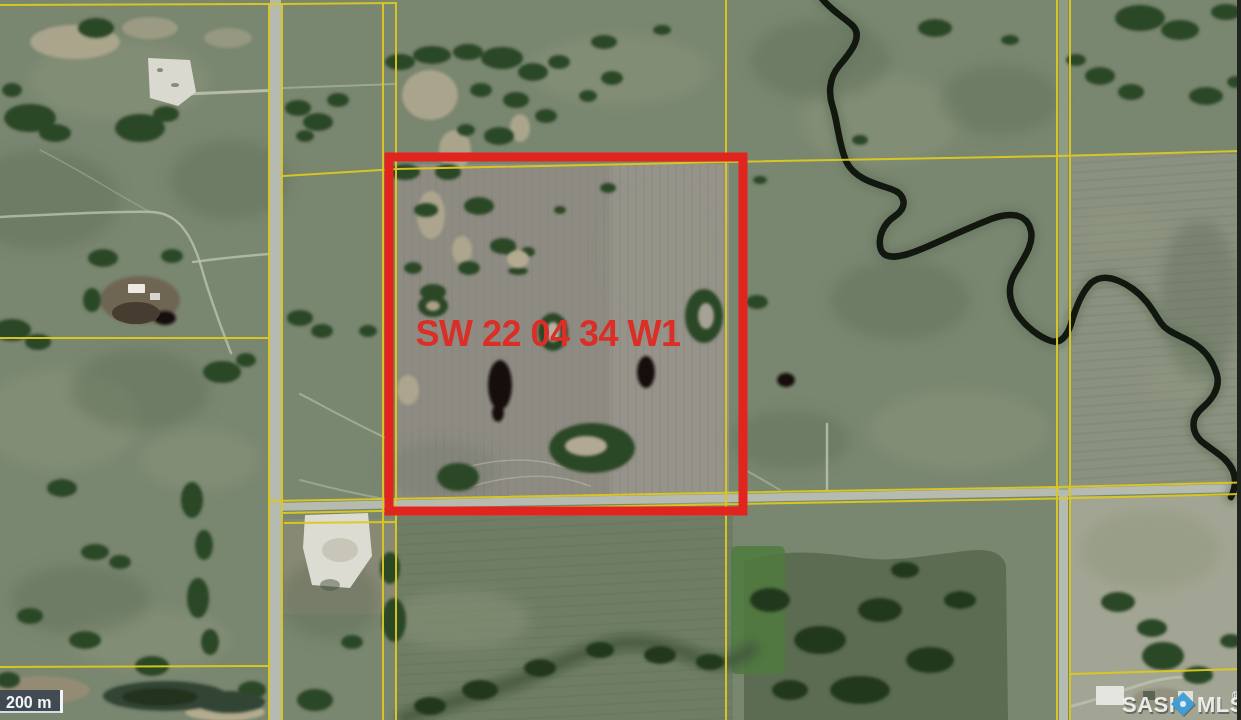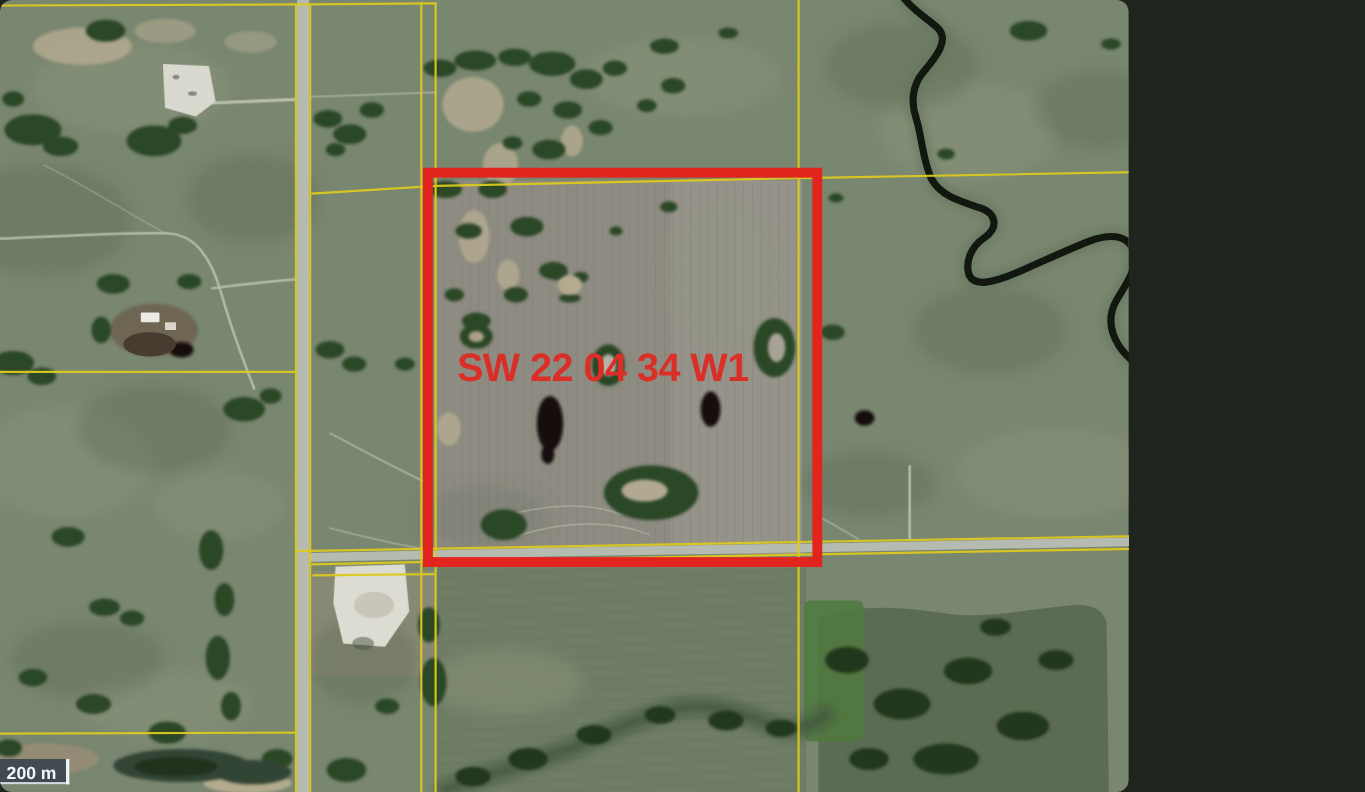--- a/index.html
+++ b/index.html
@@ -1,16 +1,16 @@
 <!DOCTYPE html>
 <html><head>
 <meta charset="utf-8">
 <style>
   html,body{margin:0;padding:0;background:#20241f;}
-  .stage{position:relative;width:1026px;height:720px;overflow:hidden;font-family:"Liberation Sans",sans-serif;border-radius:11px;}
+  .stage{position:relative;width:1237px;height:720px;overflow:hidden;font-family:"Liberation Sans",sans-serif;}
   svg{display:block;}
   svg text{font-family:"Liberation Sans","DejaVu Sans",sans-serif;}
   .parcel-label{font-weight:bold;font-size:36px;letter-spacing:-0.5px;}
   .wm-text{font-weight:bold;font-size:22px;letter-spacing:0.5px;}
   .wm-reg{font-weight:bold;font-size:10px;}
   .scale-text{font-weight:bold;font-size:16px;}
 </style>
 </head>
 <body>
 

